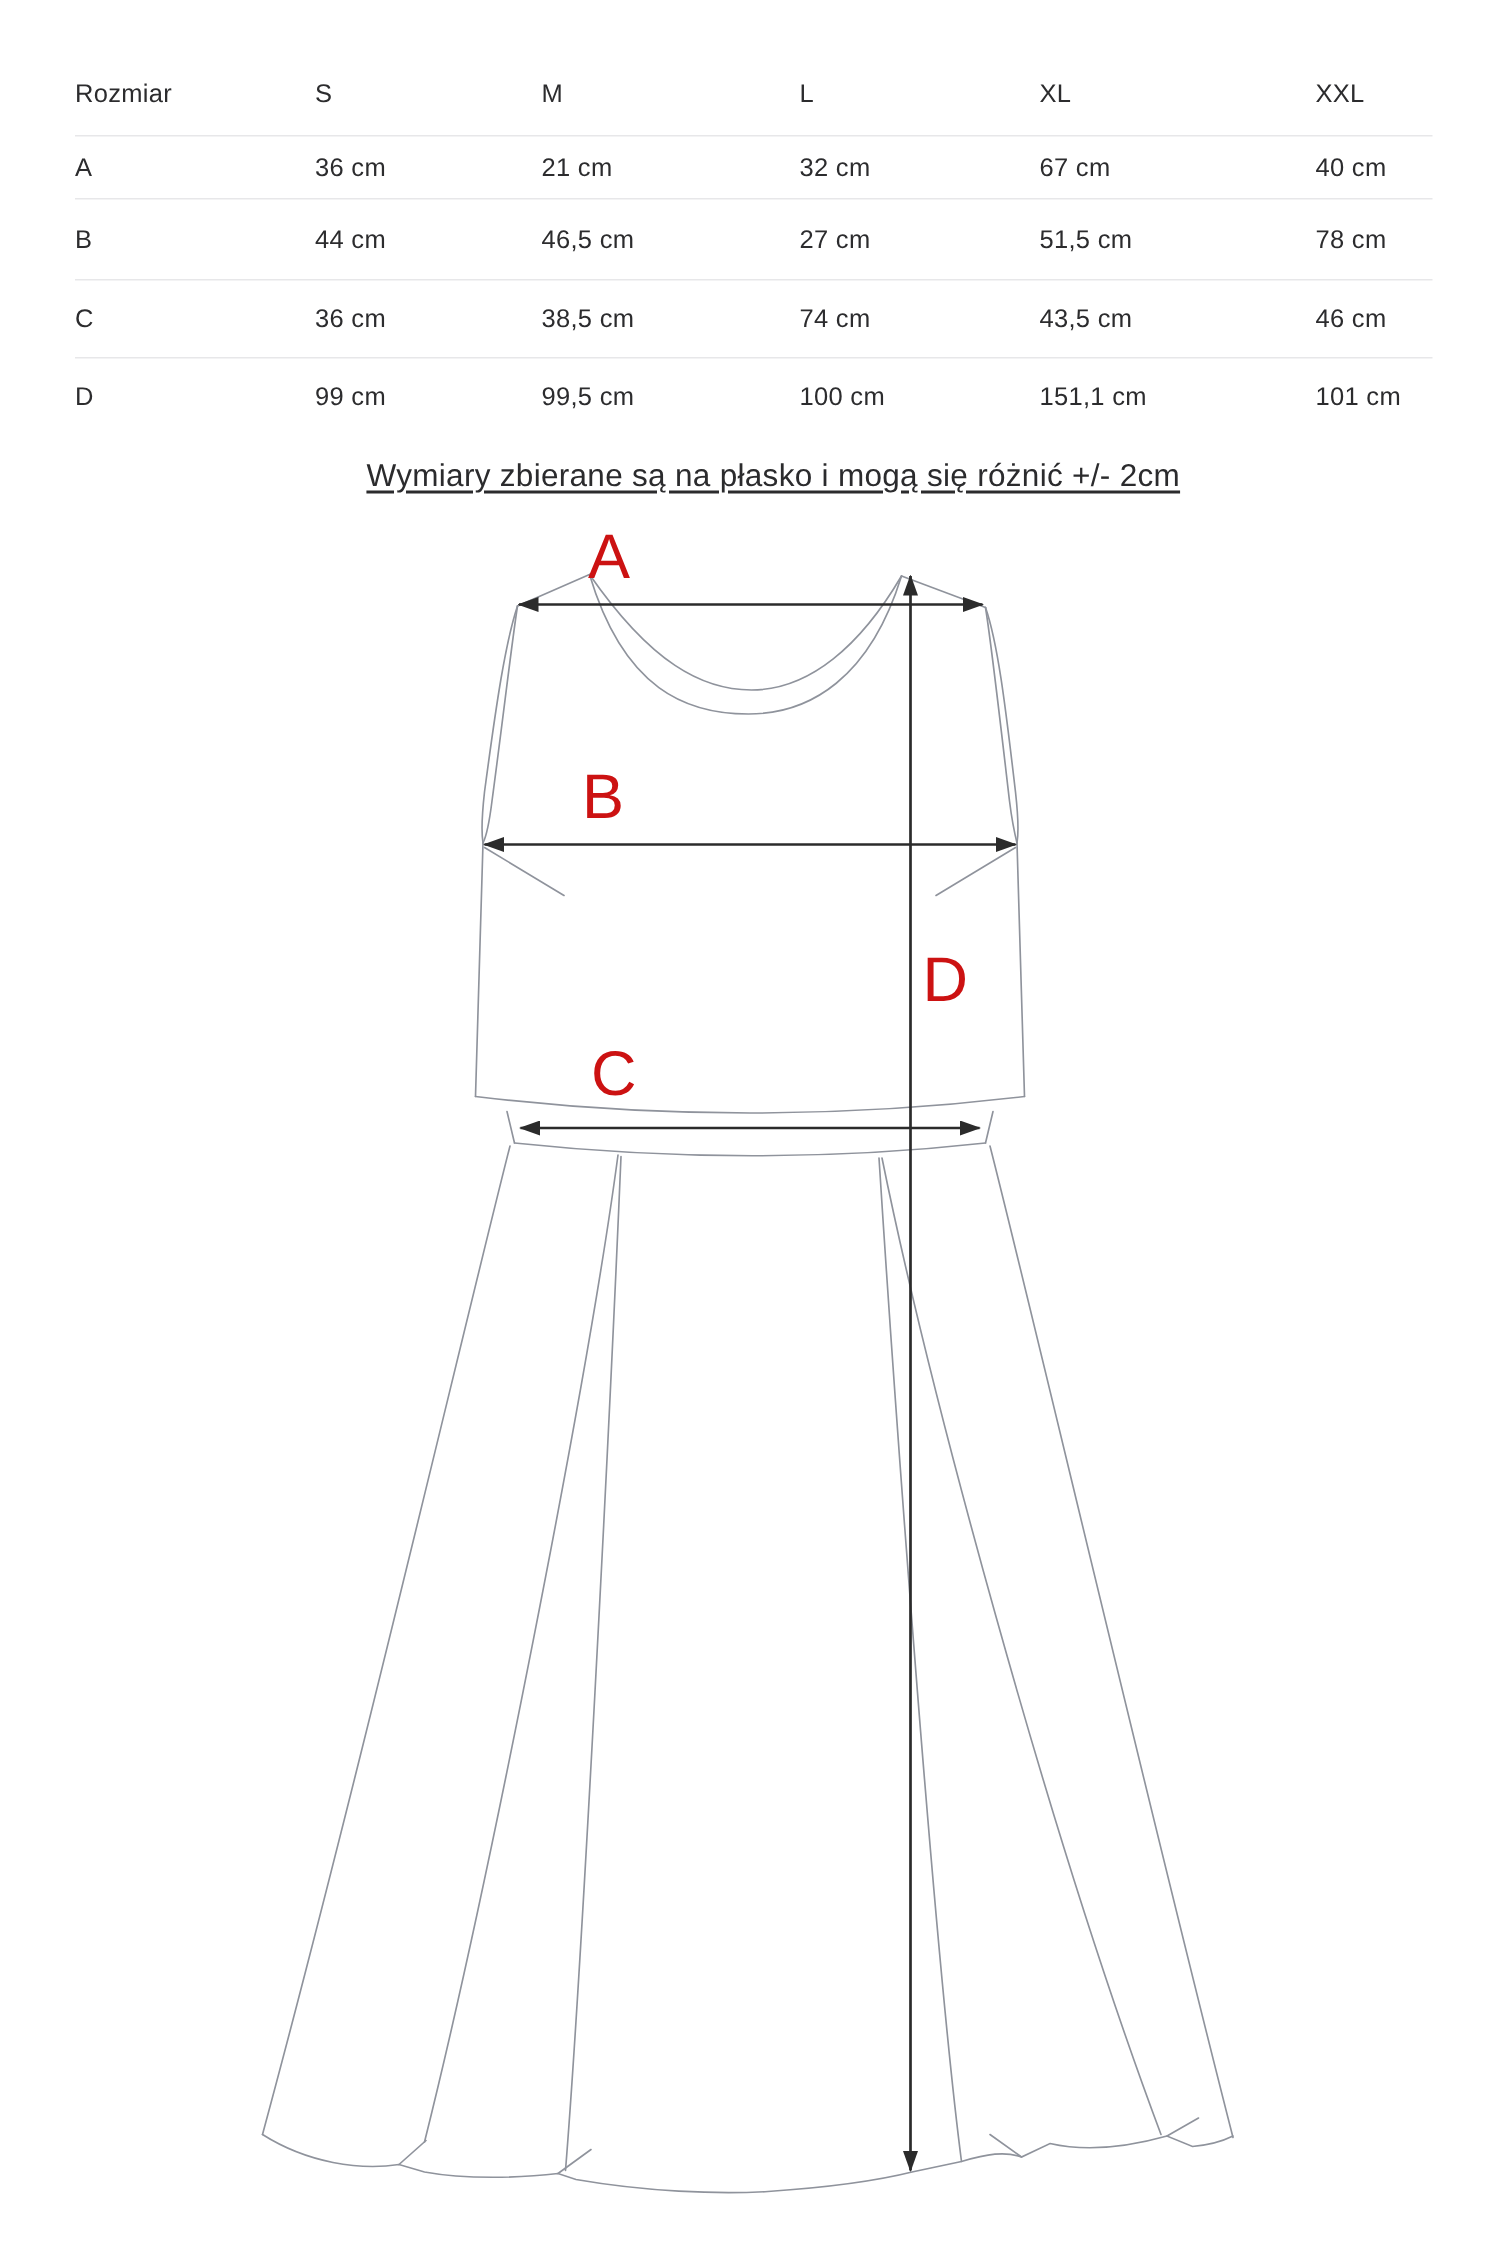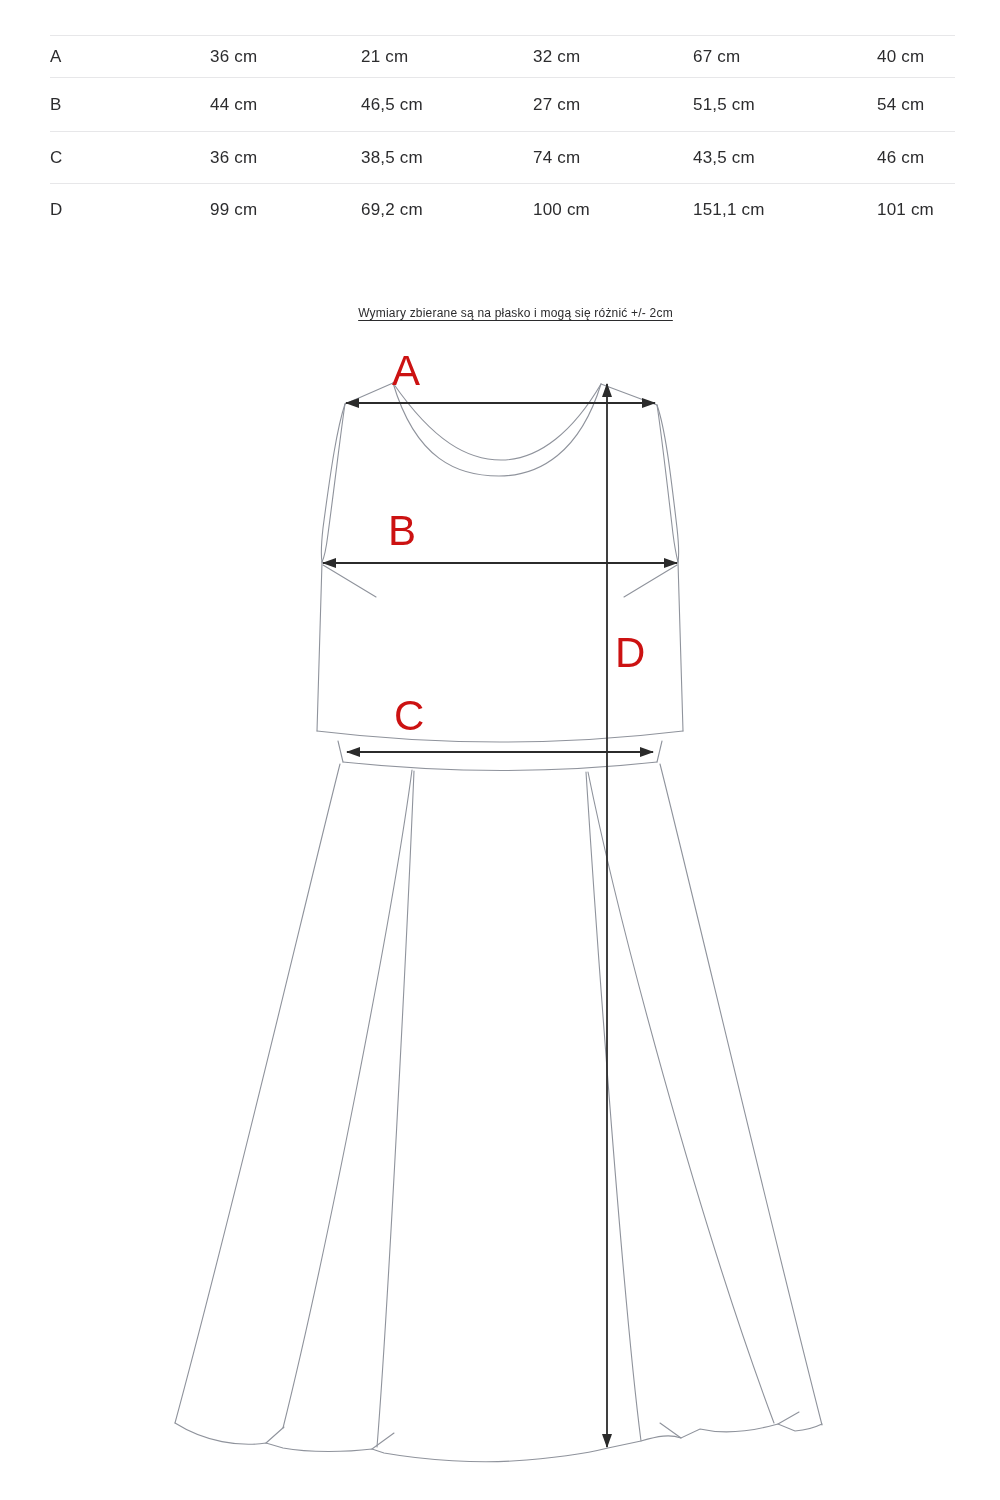--- a/index.html
+++ b/index.html
@@ -19,72 +19,80 @@
   .td{box-sizing:border-box;font-size:17px;letter-spacing:.2px;white-space:nowrap;}
   .c0{width:160px;}
   .c1{width:151px;}
   .c2{width:172px;}
   .c3{width:160px;}
   .c4{width:184px;}
   .c5{flex:1;}
   
   .note{
     position:absolute;left:50px;top:306px;width:905px;text-align:center;
-    font-size:12px;letter-spacing:.2px;text-decoration:underline;
+    font-size:21px;letter-spacing:.2px;text-decoration:underline;
     text-underline-offset:3px;text-indent:26px;color:#2b2b2d;
   }
   
   svg.diagram{position:absolute;left:0;top:0;}
   .ol{fill:none;stroke:#8f939c;stroke-width:1.1px;stroke-linecap:round;}
   .ar{fill:none;stroke:#2b2b2b;stroke-width:1.8px;}
   .mlabel{
     position:absolute;color:#cc1212;font-size:42px;line-height:1;
     font-weight:400;letter-spacing:0;
   }
   .la{left:392px;top:350px;}
   .lb{left:388px;top:510px;}
   .lc{left:394px;top:695px;}
   .ld{left:615px;top:632px;}
 </style>
 </head>
 <body>
 
 <div class="size-table">
+  <div class="tr header">
+    <div class="td c0">Rozmiar</div>
+    <div class="td c1">S</div>
+    <div class="td c2">M</div>
+    <div class="td c3">L</div>
+    <div class="td c4">XL</div>
+    <div class="td c5">XXL</div>
+  </div>
 
   <div class="tr data r0">
     <div class="td c0">A</div>
     <div class="td c1">36 cm</div>
     <div class="td c2">21 cm</div>
     <div class="td c3">32 cm</div>
     <div class="td c4">67 cm</div>
     <div class="td c5">40 cm</div>
   </div>
 
   <div class="tr data r1">
     <div class="td c0">B</div>
     <div class="td c1">44 cm</div>
     <div class="td c2">46,5 cm</div>
     <div class="td c3">27 cm</div>
     <div class="td c4">51,5 cm</div>
-    <div class="td c5">54 cm</div>
+    <div class="td c5">78 cm</div>
   </div>
 
   <div class="tr data r2">
     <div class="td c0">C</div>
     <div class="td c1">36 cm</div>
     <div class="td c2">38,5 cm</div>
     <div class="td c3">74 cm</div>
     <div class="td c4">43,5 cm</div>
     <div class="td c5">46 cm</div>
   </div>
 
   <div class="tr data r3">
     <div class="td c0">D</div>
     <div class="td c1">99 cm</div>
-    <div class="td c2">69,2 cm</div>
+    <div class="td c2">99,5 cm</div>
     <div class="td c3">100 cm</div>
     <div class="td c4">151,1 cm</div>
     <div class="td c5">101 cm</div>
   </div>
 </div>
 
 <div class="note">Wymiary zbierane są na płasko i mogą się różnić +/- 2cm</div>
 
 <svg class="diagram" width="1000" height="1500" viewBox="0 0 1000 1500" aria-hidden="true">
   <defs>

